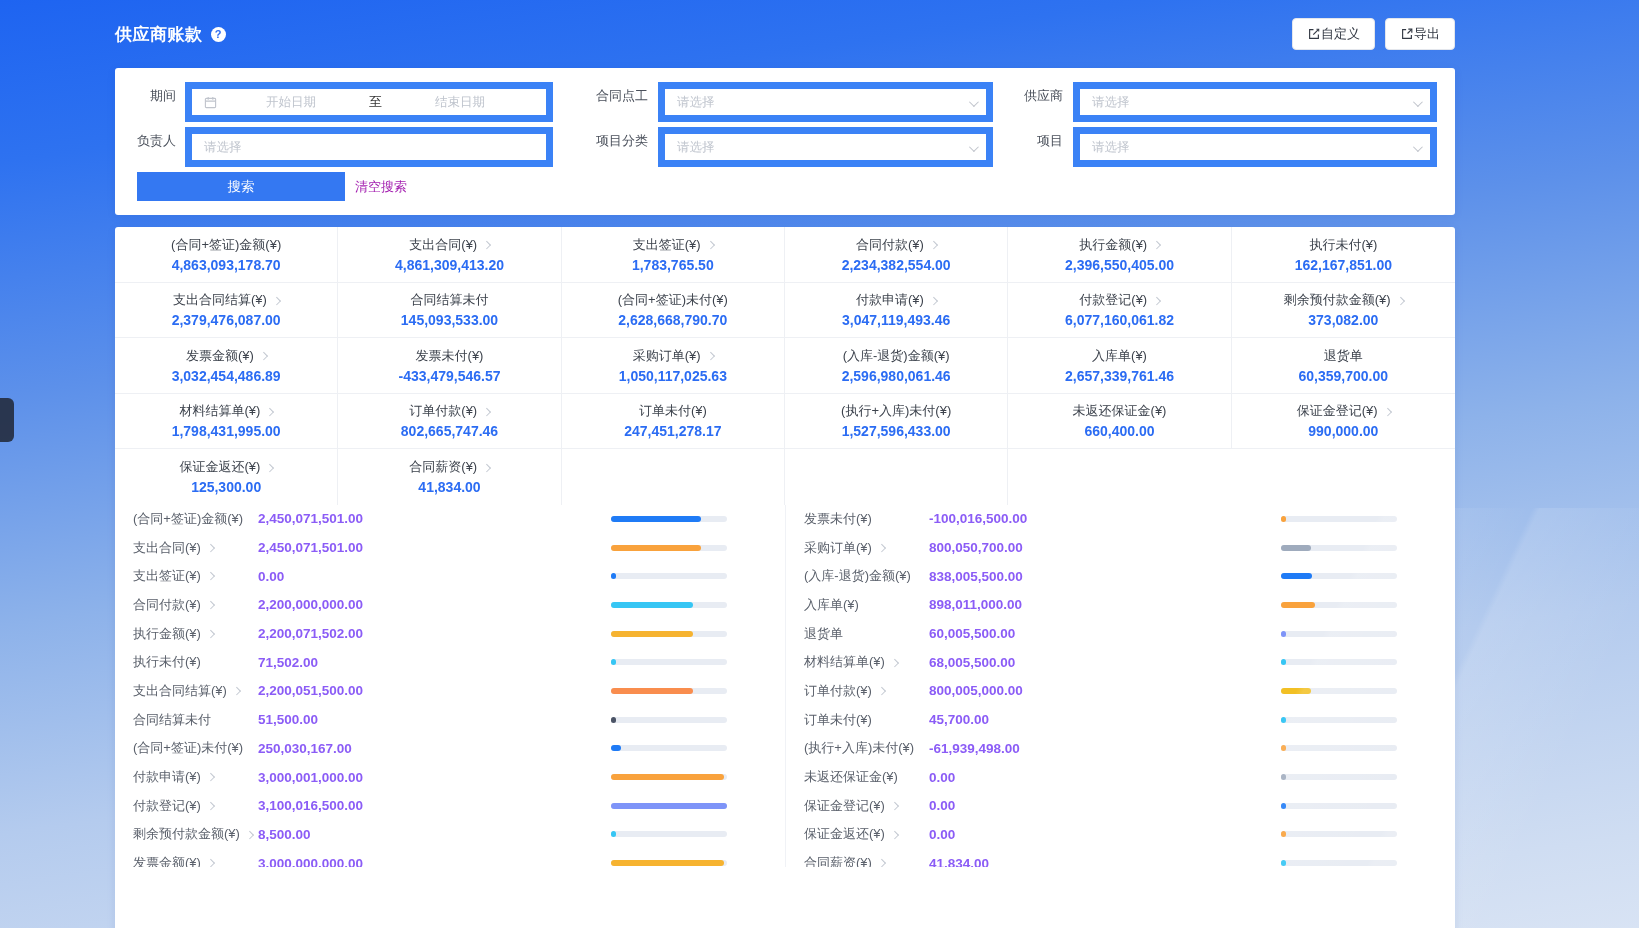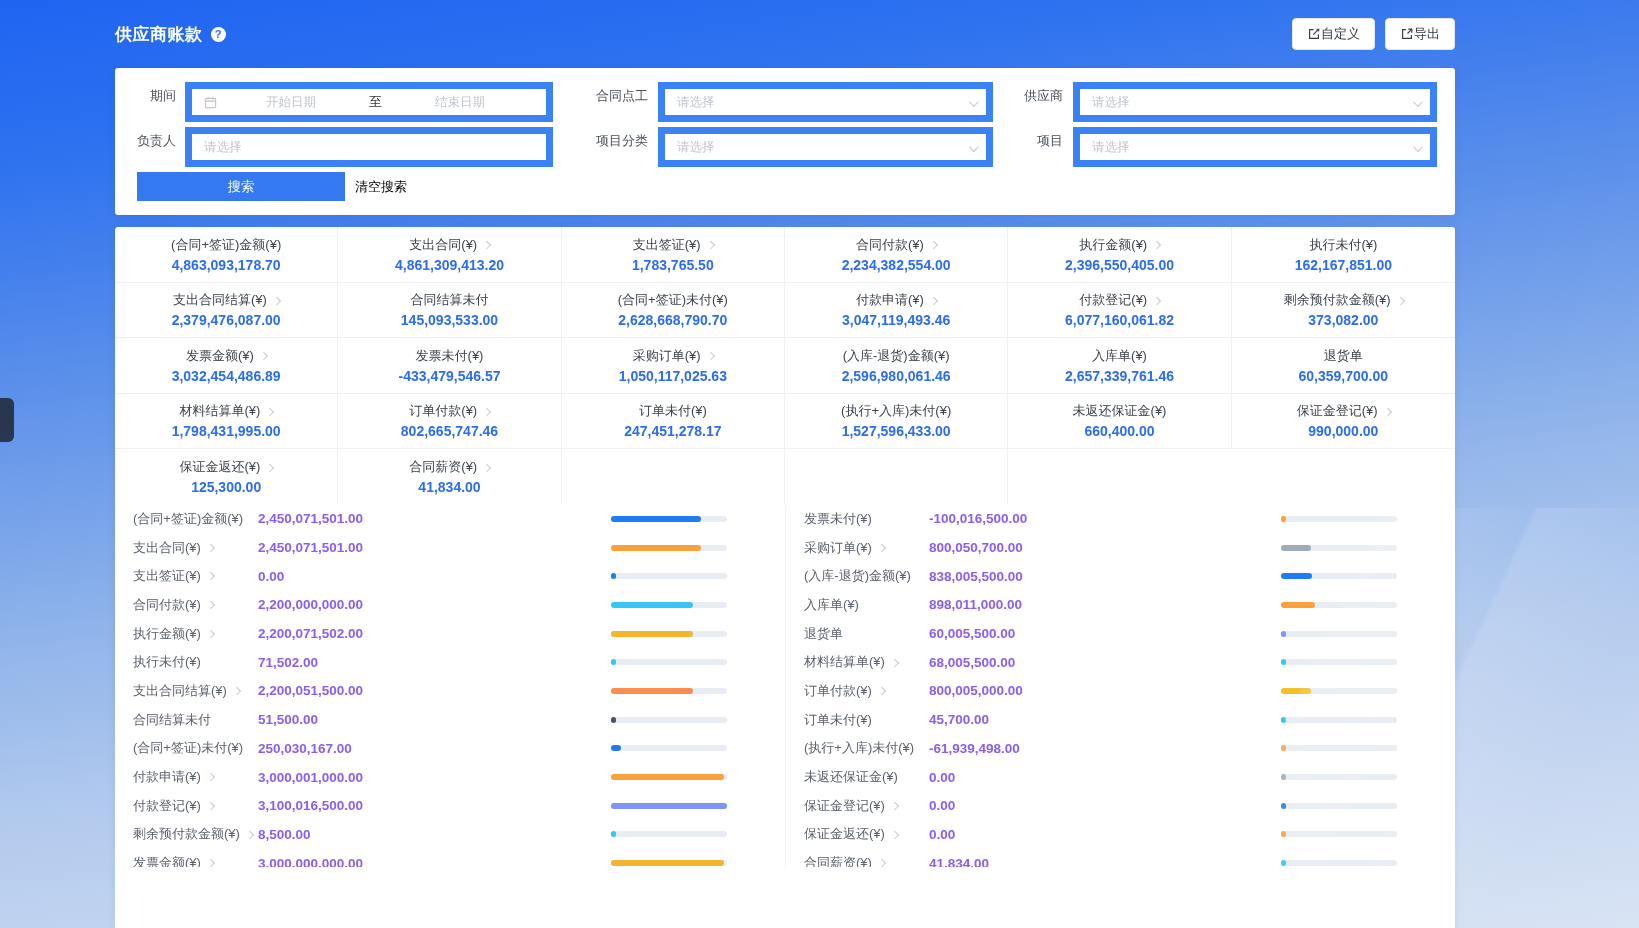--- a/index.html
+++ b/index.html
@@ -31,21 +31,21 @@
     display:flex; align-items:center; font-size:12.5px; color:#606670; }
   .ph { color:#bfc4cd; }
   .sel-caret { position:absolute; right:10px; top:11px; width:7px; height:7px;
     border-right:1.4px solid #c0c4cc; border-bottom:1.4px solid #c0c4cc; transform:rotate(45deg) translateY(-2px); }
   .drange { justify-content:space-between; padding:0 12px; }
   .drange .dph { flex:1; text-align:center; }
   .dto { font-size:13px; color:#333; padding:0 4px; }
   .btn-search { position:absolute; left:22px; top:104px; width:208px; height:29px; background:#3478f2;
     color:#fff; border:none; border-radius:0; font-size:13.5px; cursor:pointer; font-family:inherit;text-align:center; }
   .lnk-clear { position:absolute; left:240px; top:104px; height:29px; line-height:29px;
-    color:#000000; font-size:13px; cursor:pointer; background:none; border:none; font-family:inherit; }
+    color:#a21caf; font-size:13px; cursor:pointer; background:none; border:none; font-family:inherit; }
 
   
   .bigcard { position:absolute; left:115px; top:227px; width:1340px; height:760px; background:#fff;
     border-radius:3px 3px 0 0; box-shadow:0 2px 8px rgba(30,70,160,.10); }
   .sgrid { display:grid; grid-template-columns:repeat(6,1fr); }
   .cell { height:55.5px; border-right:1px solid #eef0f4; border-bottom:1px solid #eef0f4;
     display:flex; flex-direction:column; align-items:center; justify-content:center; gap:3px; }
   .cell:nth-child(6n){ border-right:none; }
   .cell:nth-child(n+25){ border-bottom:none; }
   .cell-label { font-size:13px; color:#3c424c; display:inline-flex; align-items:center; gap:7px; }

